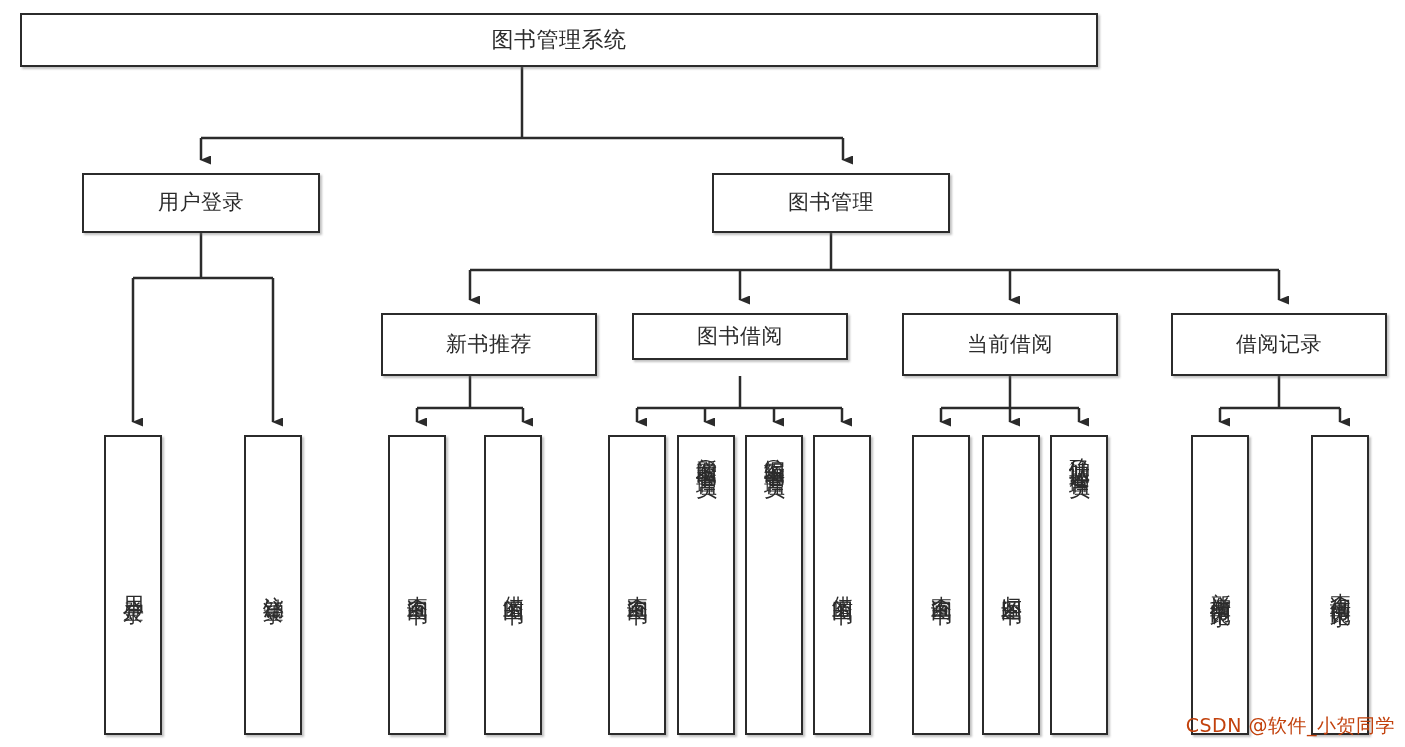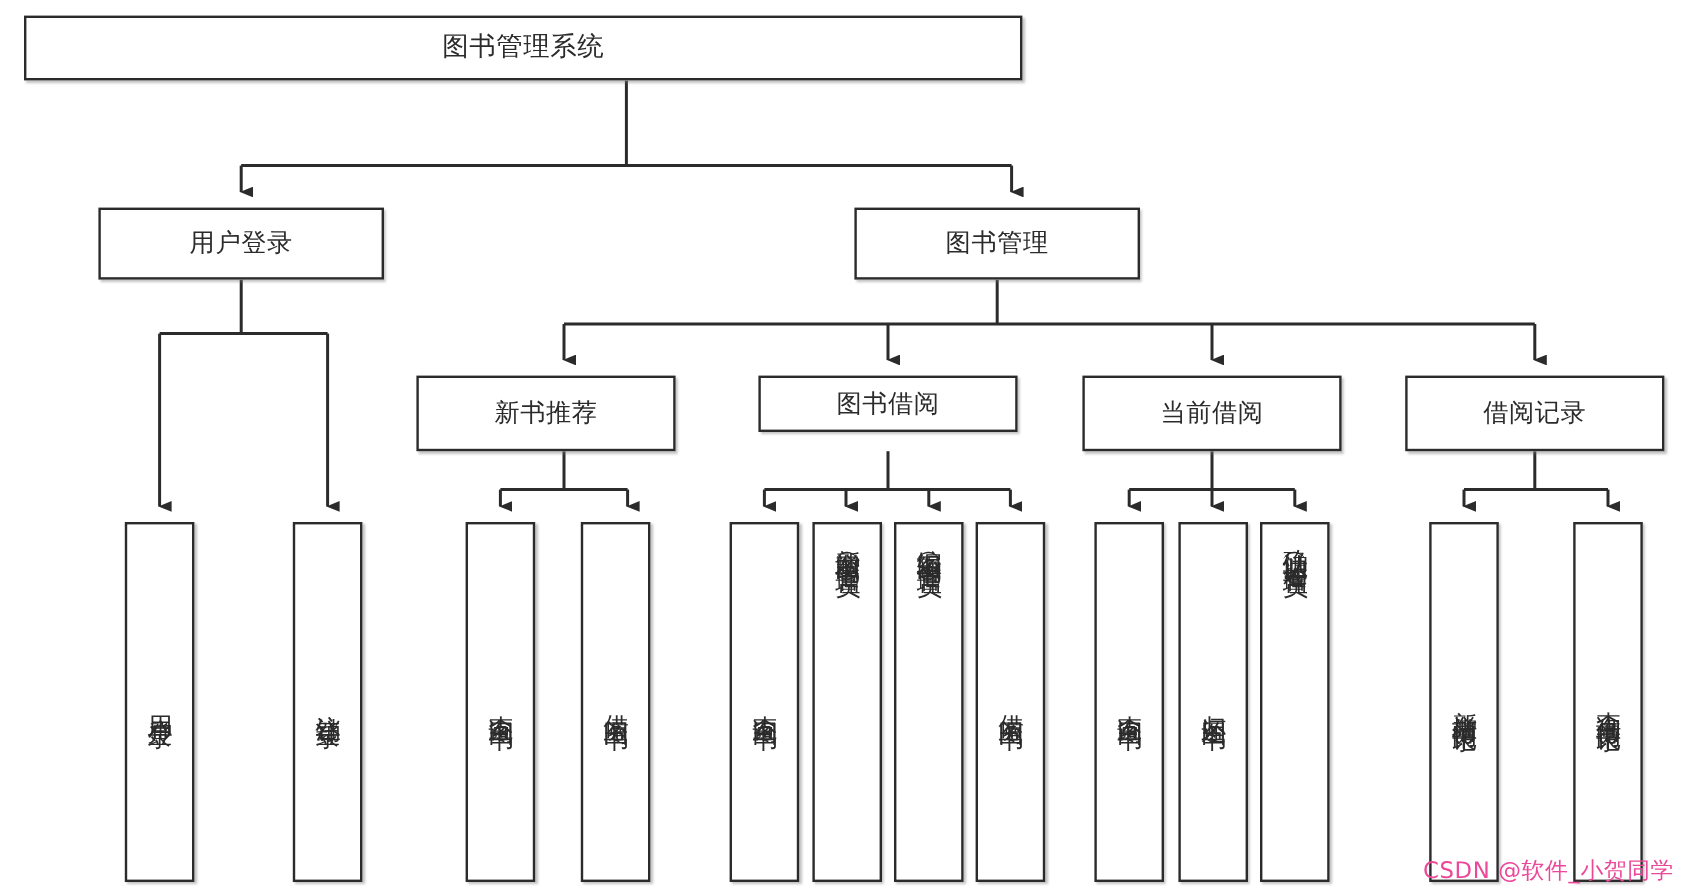--- a/index.html
+++ b/index.html
@@ -68,21 +68,21 @@
     align-items: flex-start;
   }
   .node.vert.topset .label {
     margin-top: 4px;
   }
   .watermark {
     position: absolute;
     right: 10px;
     bottom: 8px;
     font-size: 19px;
-    color: #ec4899;
+    color: #c2410c;
     font-family: "DejaVu Sans", "Liberation Sans", sans-serif;
     white-space: nowrap;
     letter-spacing: 0.5px;
   }
 </style>
 </head>
 <body>
 
 <div id="canvas">
 
@@ -129,33 +129,33 @@
       <path d="M1010,408 L1010,422" marker-end="url(#arrow)"></path>
       <path d="M1079,408 L1079,422" marker-end="url(#arrow)"></path>
 
       <path d="M1279,376 L1279,408"></path>
       <path d="M1220,408 L1340,408"></path>
       <path d="M1220,408 L1220,422" marker-end="url(#arrow)"></path>
       <path d="M1340,408 L1340,422" marker-end="url(#arrow)"></path>
     </g>
   </svg>
 
-  <div class="node root horiz" style="left:20px; top:13px; width:832px; height:54px;">
+  <div class="node root horiz" style="left:20px; top:13px; width:1078px; height:54px;">
     <span class="label">图书管理系统</span>
   </div>
 
   <div class="node horiz" style="left:82px; top:173px; width:238px; height:60px;">
     <span class="label">用户登录</span>
   </div>
 
   <div class="node horiz" style="left:712px; top:173px; width:238px; height:60px;align-items:center;">
     <span class="label">图书管理</span>
   </div>
 
-  <div class="node horiz" style="left:347px; top:313px; width:216px; height:63px;">
+  <div class="node horiz" style="left:381px; top:313px; width:216px; height:63px;">
     <span class="label">新书推荐</span>
   </div>
 
   <div class="node horiz" style="left:632px; top:313px; width:216px; height:47px;">
     <span class="label">图书借阅</span>
   </div>
 
   <div class="node horiz" style="left:902px; top:313px; width:216px; height:63px;">
     <span class="label">当前借阅</span>
   </div>

